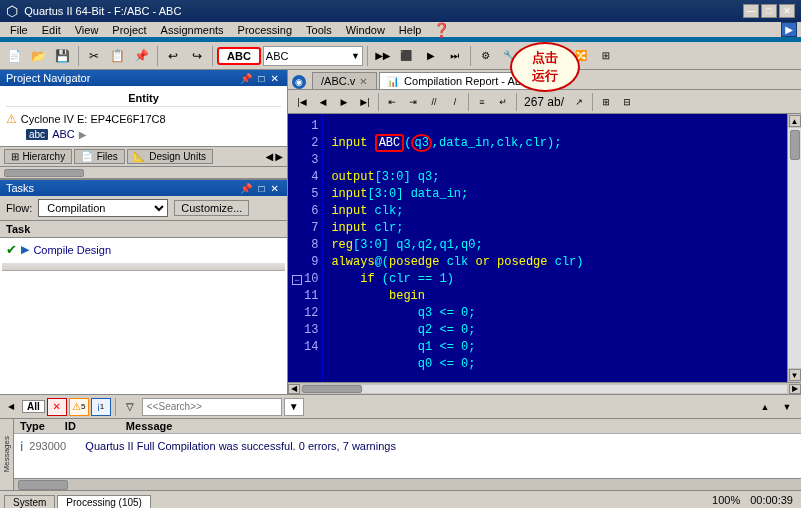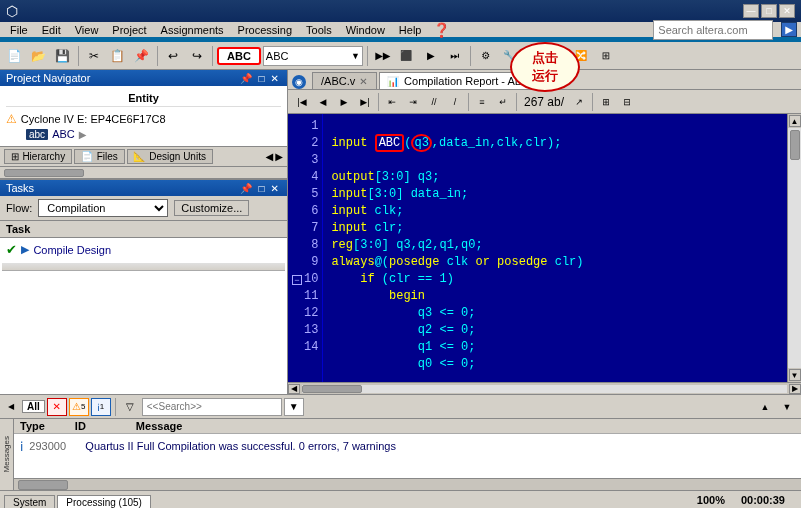--- a/index.html
+++ b/index.html
@@ -427,41 +427,41 @@
     .pi {
       font-size: 10px; cursor: pointer; padding: 0 2px;
     }
   </style>
 </head>
 <body>
 
 <div id="titlebar">
   <div id="titlebar-left">
     <span style="font-size:14px;">⬡</span>
+    <span>Quartus II 64-Bit - F:/ABC - ABC</span>
   </div>
   <div id="titlebar-controls">
     <div class="title-btn">—</div>
     <div class="title-btn">□</div>
     <div class="title-btn">✕</div>
   </div>
 </div>
 
 <div id="menubar">
   <span class="menu-item">File</span>
   <span class="menu-item">Edit</span>
   <span class="menu-item">View</span>
   <span class="menu-item">Project</span>
   <span class="menu-item">Assignments</span>
   <span class="menu-item">Processing</span>
   <span class="menu-item">Tools</span>
   <span class="menu-item">Window</span>
   <span class="menu-item">Help</span>
   <span style="margin-left:4px; font-size:14px; color:#555;">❓</span>
   <div style="margin-left:auto; display:flex; align-items:center; gap:4px;">
-    <input class="search-box" style="margin-right: 4px;" placeholder="Search altera.com">
     <span style="background:#316AC5; color:white; border:1px solid #1a3a6b; padding:1px 3px; font-size:10px;">▶</span>
   </div>
 </div>
 
 <div id="toolbar">
 
   <div class="tb-btn">📄</div>
   <div class="tb-btn">📂</div>
   <div class="tb-btn">💾</div>
   <div class="tb-sep"></div>
@@ -701,21 +701,21 @@
 
   <div style="display:flex;flex:1;overflow:hidden;">
 
     <div style="width:14px;background:#d4d0c8;border-right:1px solid #888;display:flex;align-items:center;justify-content:center;">
       <span style="font-size:8px;writing-mode:vertical-rl;text-orientation:mixed;transform:rotate(180deg);color:#333;">Messages</span>
     </div>
     <div style="flex:1;display:flex;flex-direction:column;">
 
       <div id="messages-col-header" style="background:#d4d0c8;display:flex;padding:1px 6px;gap:20px;font-size:11px;font-weight:bold;border-bottom:1px solid #aaa;">
         <span>Type</span>
-        <span style="margin-left:10px;">ID</span>
+        <span style="">ID</span>
         <span style="margin-left:30px;">Message</span>
         <div style="margin-left:auto;width:14px;"></div>
       </div>
 
       <div id="messages-list" style="flex:1;background:white;padding:2px 6px;overflow:auto;">
         <div class="msg-row">
           <span class="msg-info" style="color:#1a5fb4;font-size:13px;">ℹ</span>
           <span class="msg-id" style="color:#666;min-width:50px;">293000</span>
           <span class="msg-text" style="color:#000060;">Quartus II Full Compilation was successful. 0 errors, 7 warnings</span>
         </div>
@@ -730,17 +730,17 @@
 
 <div id="statusbar" style="background:#d4d0c8;border-top:1px solid #888;height:18px;display:flex;align-items:center;padding:0;justify-content:space-between;font-size:11px;">
   <div id="msg-tabs" style="display:flex;align-items:flex-end;padding:0 4px;gap:2px;height:18px;">
     <div class="msg-tab" style="background:#d4d0c8;border:1px solid #888;border-bottom:none;padding:1px 8px;font-size:10px;cursor:pointer;">
       <span>System</span>
     </div>
     <div class="msg-tab active" style="background:white;border:1px solid #888;border-bottom:none;padding:1px 8px;font-size:10px;cursor:pointer;">
       <span>Processing (105)</span>
     </div>
   </div>
-  <div style="margin-left:auto;display:flex;gap:16px;padding-right:16px;font-weight:bold;">
+  <div style="margin-left:auto;display:flex;gap:10px;padding-right:8px;">
     <span>100%</span>
     <span>00:00:39</span>
   </div>
 </div>
 
 </body></html>

